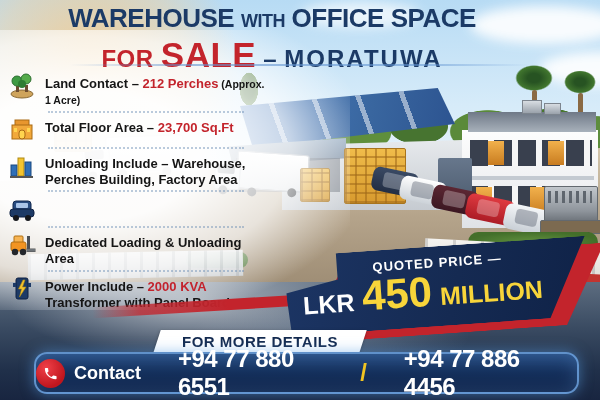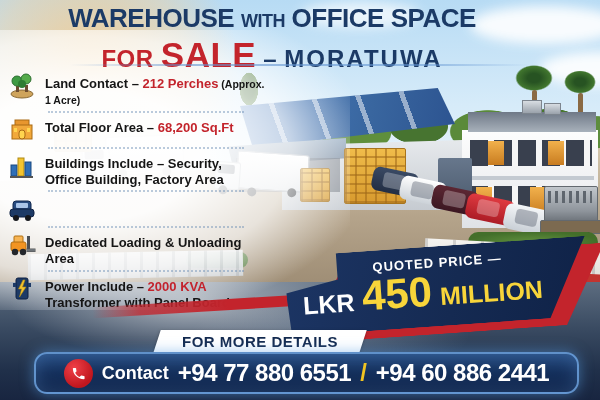--- a/index.html
+++ b/index.html
@@ -121,21 +121,21 @@
   .details-inner{transform:skewX(18deg);width:100%;height:100%;display:flex;align-items:center;justify-content:center;
     color:#13294e;font-weight:bold;font-size:15px;letter-spacing:.5px;}
   .contact{left:34px;top:352px;width:545px;height:42px;z-index:22;border-radius:13px;
     border:2px solid rgba(110,165,225,.85);box-sizing:border-box;
     background:linear-gradient(180deg,#24497e 0%,#15305c 50%,#0e2248 100%);
     box-shadow:0 0 14px rgba(90,160,230,.55), inset 0 0 18px rgba(120,180,240,.25);
     display:flex;align-items:center;justify-content:center;gap:9px;}
   .ph-circle{width:29px;height:29px;border-radius:50%;display:flex;align-items:center;justify-content:center;
     background:radial-gradient(circle at 35% 30%,#ef4048,#c0161e 70%);}
   .c-label{color:#fff;font-size:18px;font-weight:bold;}
-  .c-num{color:#fff;font-size:24px;font-weight:bold;letter-spacing:-.5px;}
+  .c-num{color:#fff;font-size:24px;font-weight:bold;letter-spacing:-.5px;margin-left:28px;}
   .c-slash{color:#f2c521;font-size:24px;font-weight:bold;}
 </style>
 </head>
 <body>
 
 <div class="poster">
 
   <div class="abs warm-glow"></div>
   <div class="abs warm-glow2"></div>
   <div class="abs cloud" style="left:470px;top:6px;width:150px;height:38px;"></div>
@@ -264,36 +264,36 @@
 
     <div class="frow">
       <svg class="ficon" viewBox="0 0 28 28">
         <rect x="7" y="4" width="14" height="6" fill="#e8962e" stroke="#a96a15"></rect>
         <rect x="4" y="9" width="20" height="14" fill="#f2a93b" stroke="#a96a15"></rect>
         <rect x="11" y="14" width="6" height="9" rx="3" fill="#ffd54f" stroke="#a96a15"></rect>
         <rect x="6" y="12" width="3" height="4" fill="#ffd54f"></rect>
           <rect x="19" y="12" width="3" height="4" fill="#ffd54f"></rect>
       </svg>
       <div class="ftext">
-        <span>Total Floor Area – </span><span class="red">68,200 Sq.Ft</span><span class="fnote"></span>
+        <span>Total Floor Area – </span><span class="red">23,700 Sq.Ft</span><span class="fnote"></span>
         <div></div>
       </div>
     </div>
     <div class="fsep"></div>
 
     <div class="frow">
       <svg class="ficon" viewBox="0 0 28 28">
         <rect x="3" y="13" width="6" height="11" fill="#2f6fb7" stroke="#1d4a80"></rect>
         <rect x="10" y="6" width="6" height="18" fill="#f4c430" stroke="#b08a12"></rect>
         <rect x="17" y="10" width="6" height="14" fill="#2f6fb7" stroke="#1d4a80"></rect>
         <rect x="2" y="24" width="23" height="2" fill="#555"></rect>
       </svg>
       <div class="ftext">
-        <span>Buildings Include – Security,</span><span class="red"></span><span class="fnote"></span>
-        <div>Office Building, Factory Area</div>
+        <span>Unloading Include – Warehouse,</span><span class="red"></span><span class="fnote"></span>
+        <div>Perches Building, Factory Area</div>
       </div>
     </div>
     <div class="fsep"></div>
 
     <div class="frow">
       <svg class="ficon" viewBox="0 0 28 28">
         <rect x="5" y="6" width="18" height="10" rx="3" fill="#274b80" stroke="#13294e"></rect>
         <rect x="8" y="8" width="12" height="5" rx="1" fill="#a9c4e8"></rect>
         <rect x="2" y="14" width="24" height="8" rx="3" fill="#1d3a66" stroke="#0e2142"></rect>
         <circle cx="8" cy="23" r="3" fill="#15171c"></circle>
@@ -350,16 +350,16 @@
   </div>
   <div class="abs contact">
     <div class="ph-circle">
       <svg width="15" height="15" viewBox="0 0 24 24">
         <path fill="#ffffff" d="M6.6 10.8c1.5 3 3.9 5.4 6.9 6.9l2.3-2.3c.3-.3.7-.4 1.1-.2 1.2.4 2.5.6 3.8.6.6 0 1 .4 1 1V20c0 .6-.4 1-1 1C10.6 21 3 13.4 3 4c0-.6.4-1 1-1h3.2c.6 0 1 .4 1 1 0 1.3.2 2.6.6 3.8.1.4 0 .8-.2 1.1l-2 1.9z"></path>
       </svg>
     </div>
     <span class="c-label">Contact</span>
     <span class="c-num">+94 77 880 6551</span>
     <span class="c-slash">/</span>
-    <span class="c-num">+94 60 886 2441</span>
+    <span class="c-num">+94 77 886 4456</span>
   </div>
 
 </div>
 
 </body></html>

